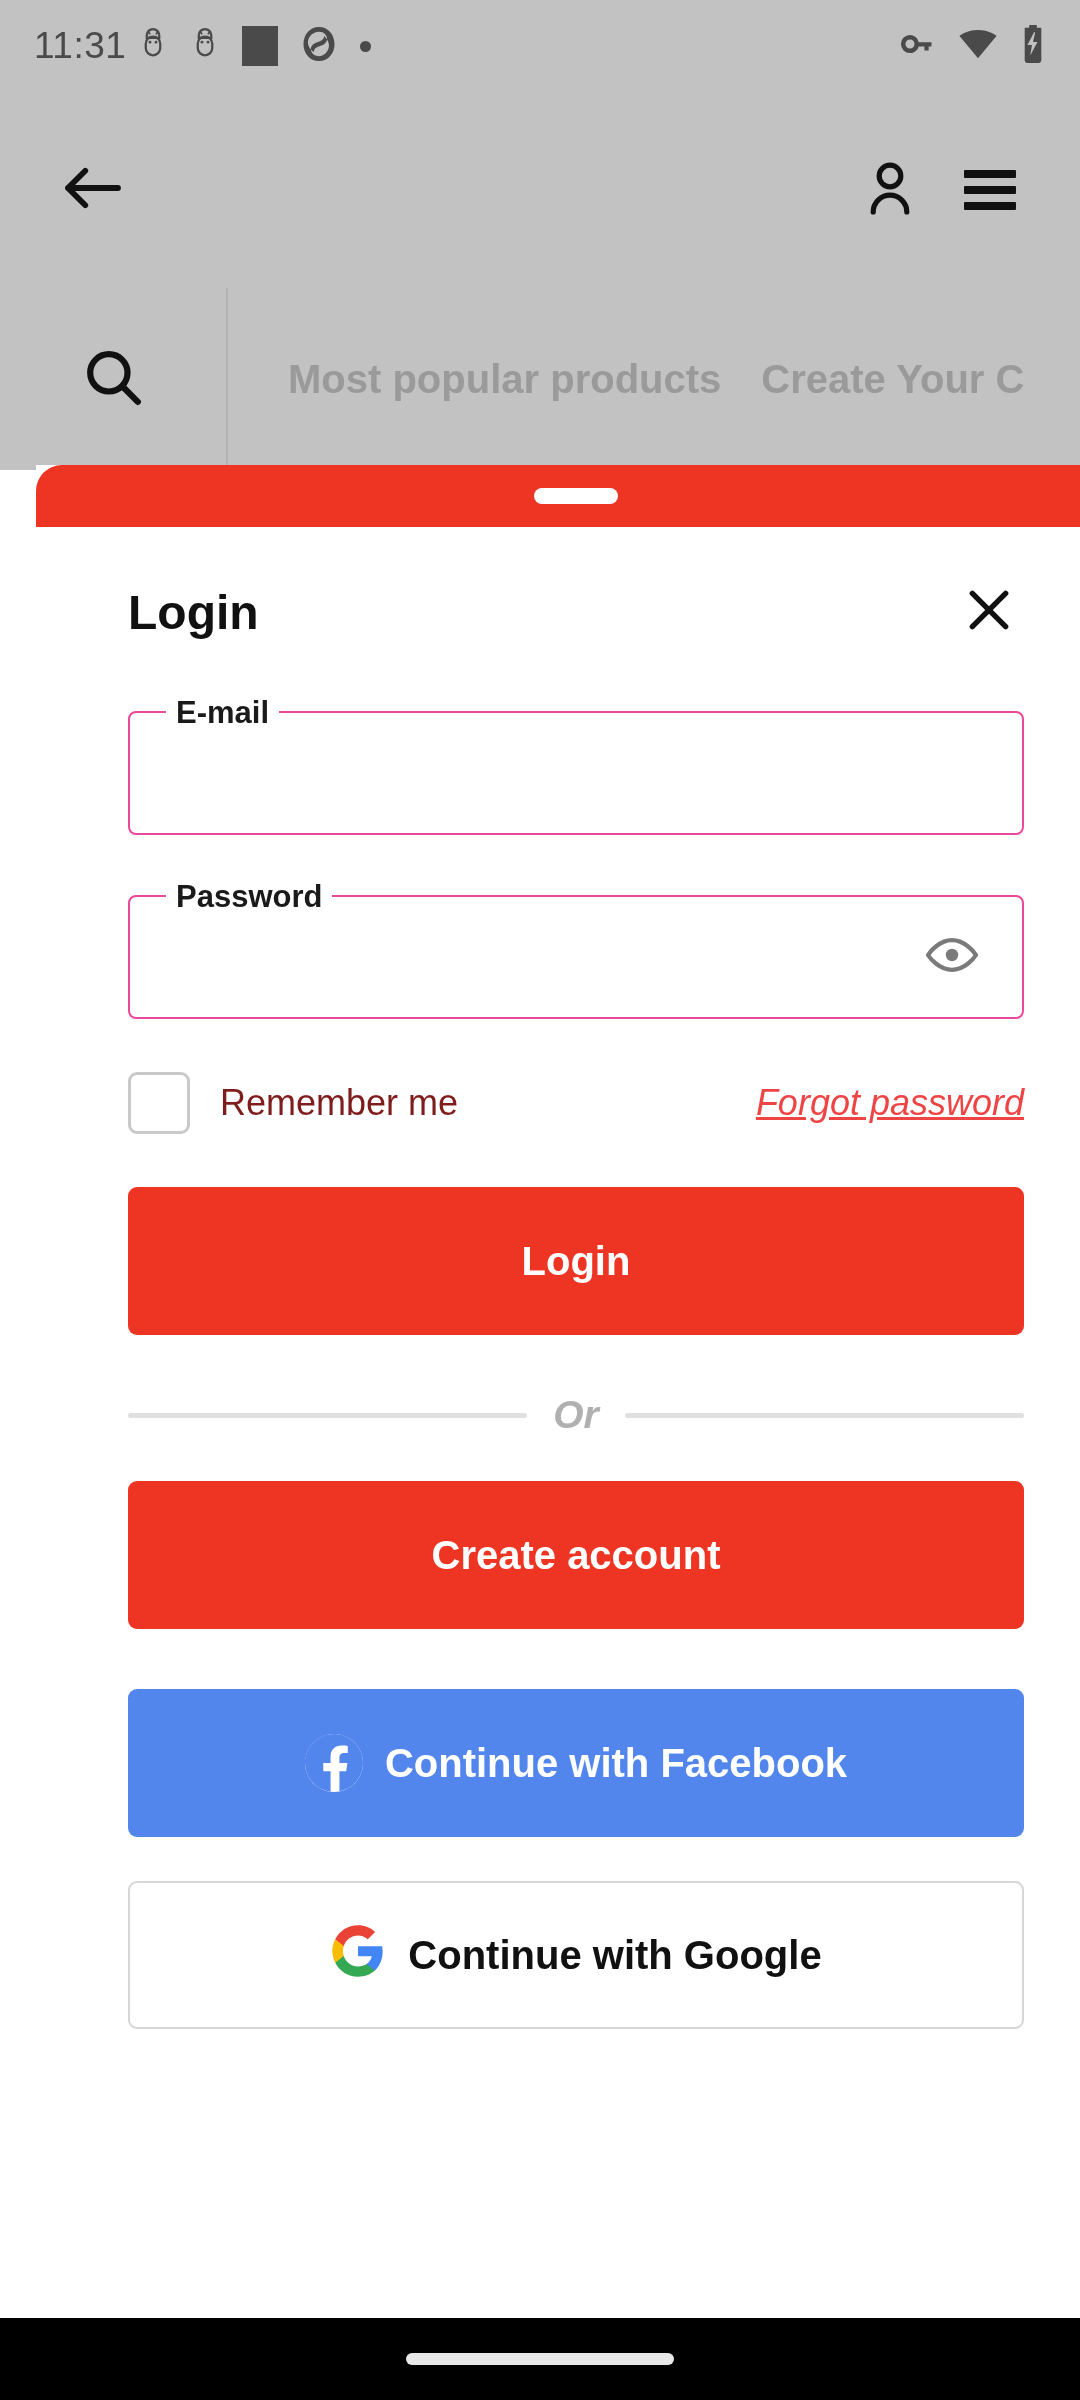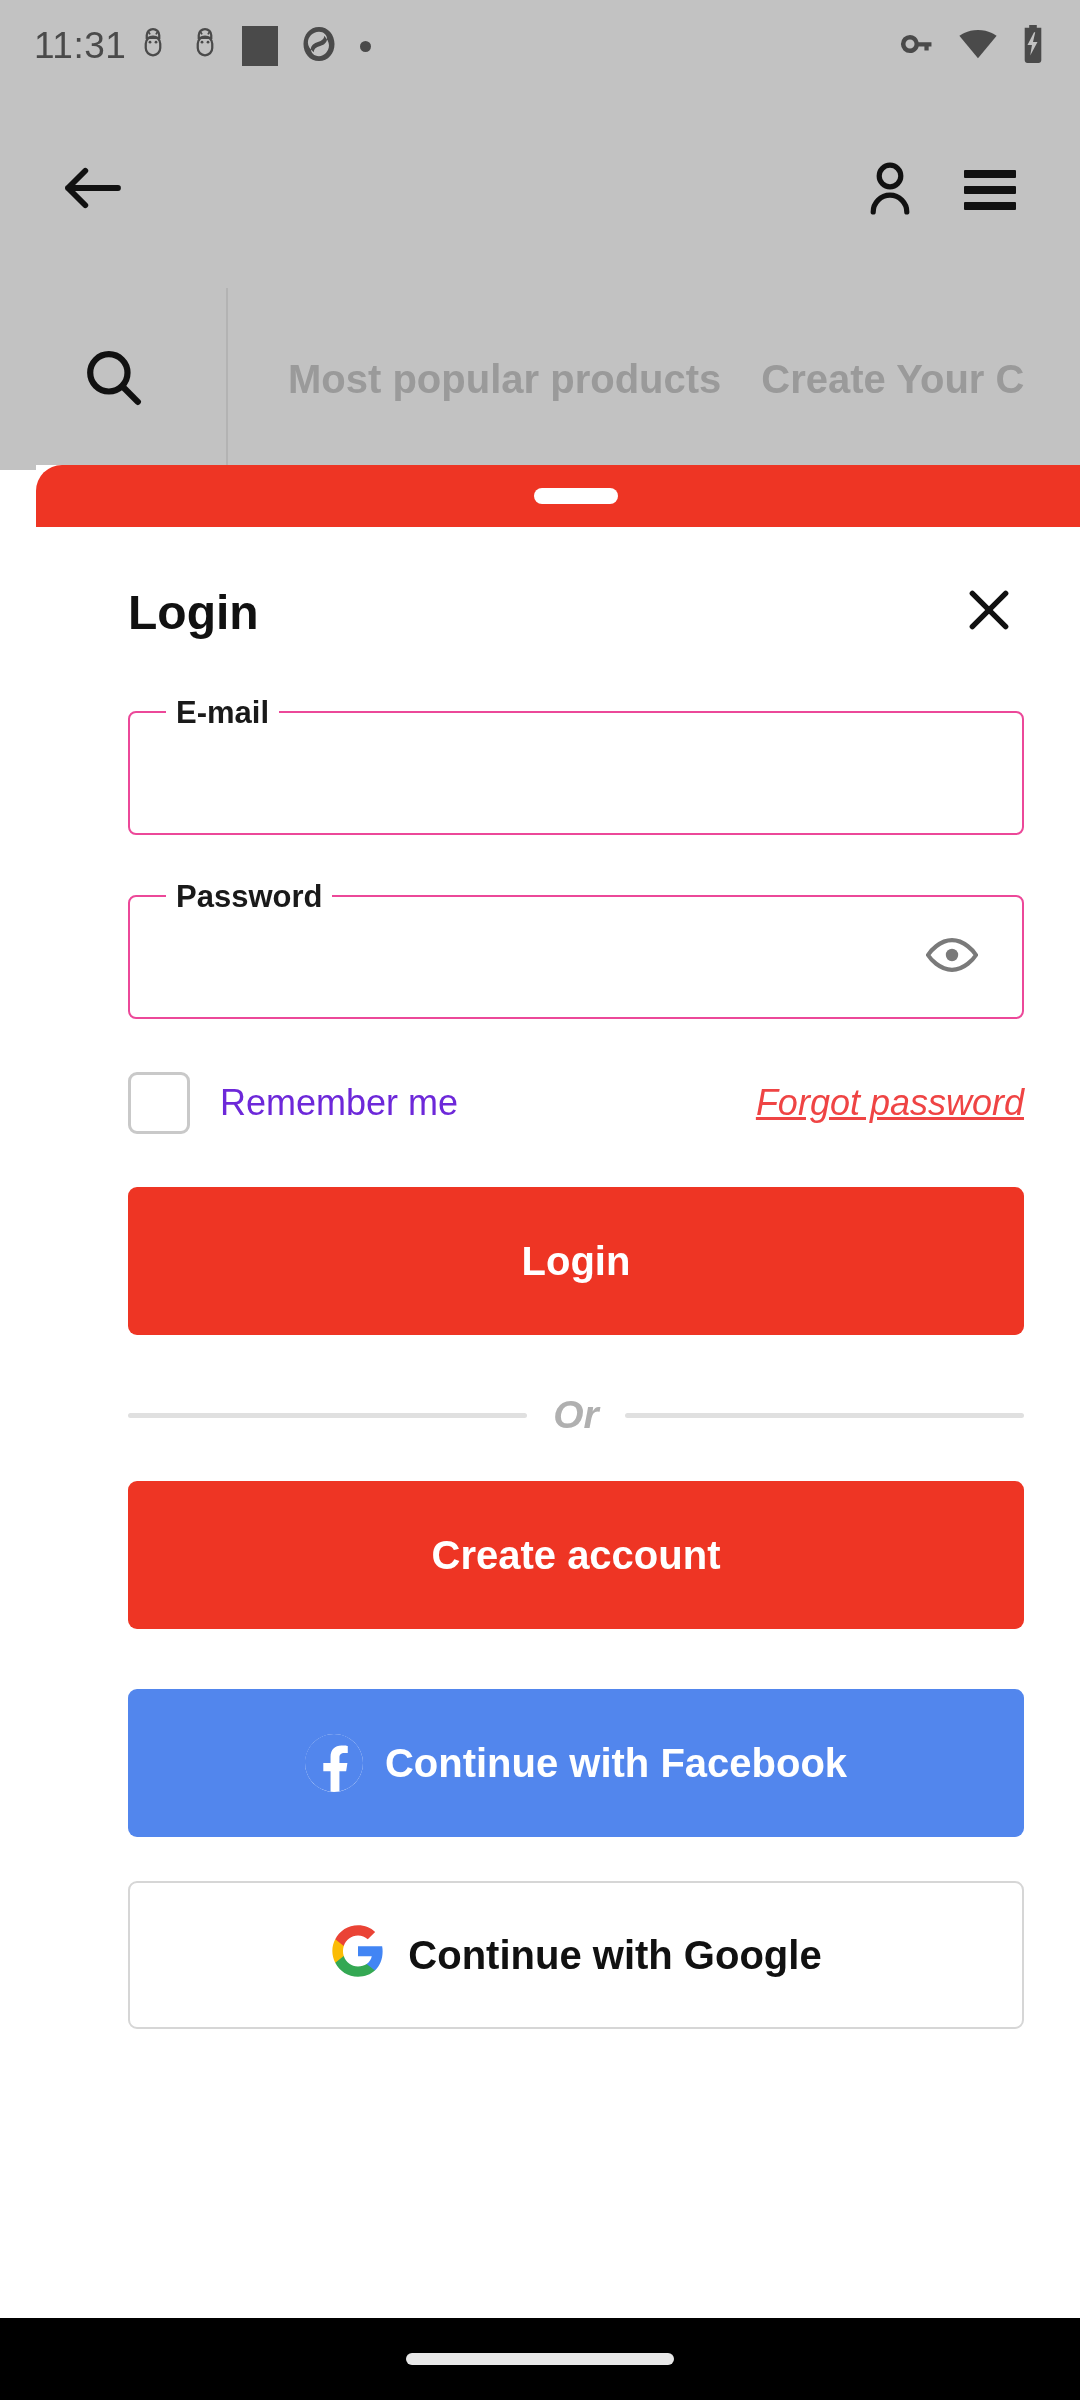--- a/index.html
+++ b/index.html
@@ -140,21 +140,21 @@
     height:80px;
     display:flex; align-items:center;
   }
   .checkbox {
     width:62px; height:62px;
     border:3px solid #c9c9c9; border-radius:9px;
     background:#fff;
   }
   .remember-label {
     margin-left:30px;
-    font-size:36px; color:#6d28d9;
+    font-size:36px; color:#7f1d1d;
     font-family:"Liberation Sans", sans-serif;
   }
   .forgot-link {
     margin-left:auto;
     font-size:36px; color:#ef4444; font-style:italic;
     text-decoration:underline;
     font-family:"Liberation Sans", sans-serif;
   }
 
   

